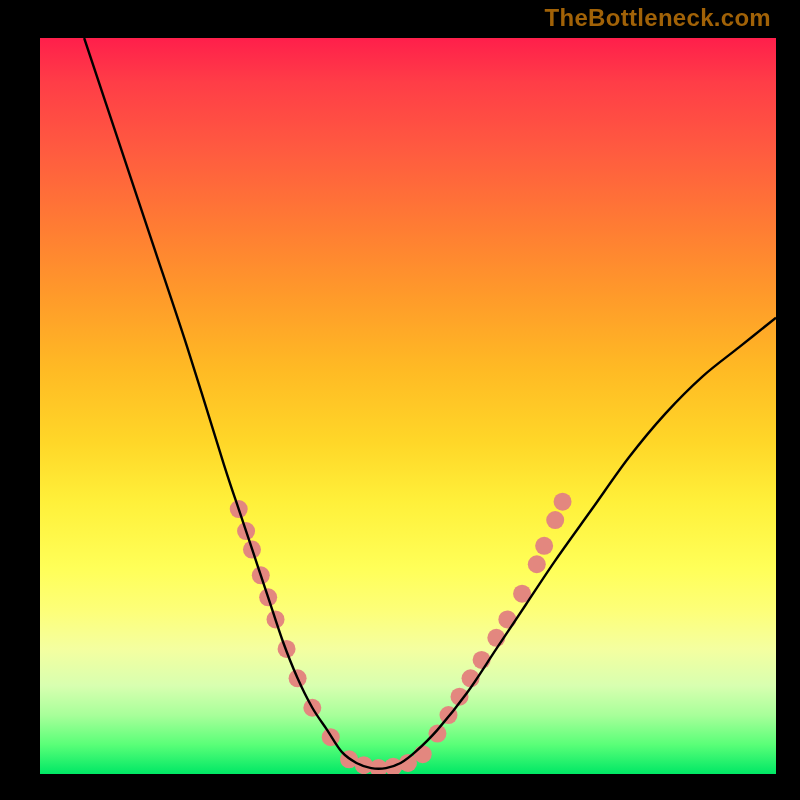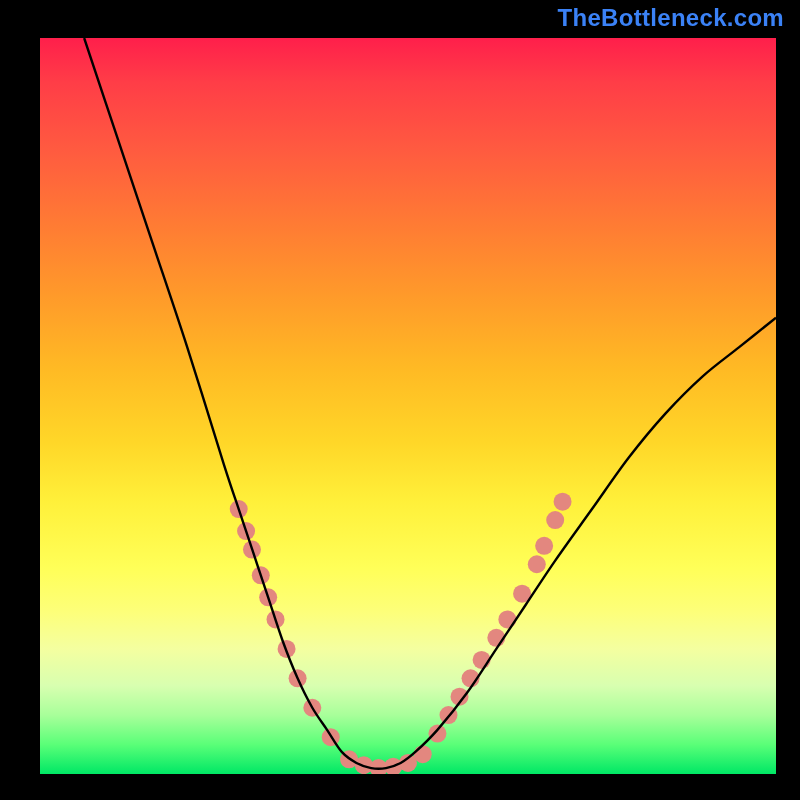--- a/index.html
+++ b/index.html
@@ -13,22 +13,22 @@
   }
   .frame {
     position: relative;
     width: 800px;
     height: 800px;
     background: #000;
   }
   .watermark {
     position: absolute;
     top: 4px;
-    right: 16px;
-    color: #3b82f6;
+    right: 29px;
+    color: #a16207;
     font-size: 24px;
     font-weight: 600;
     letter-spacing: 0.3px;
     z-index: 5;
   }
   .plot-outer {
     position: absolute;
     left: 36px;
     top: 34px;
     width: 744px;

